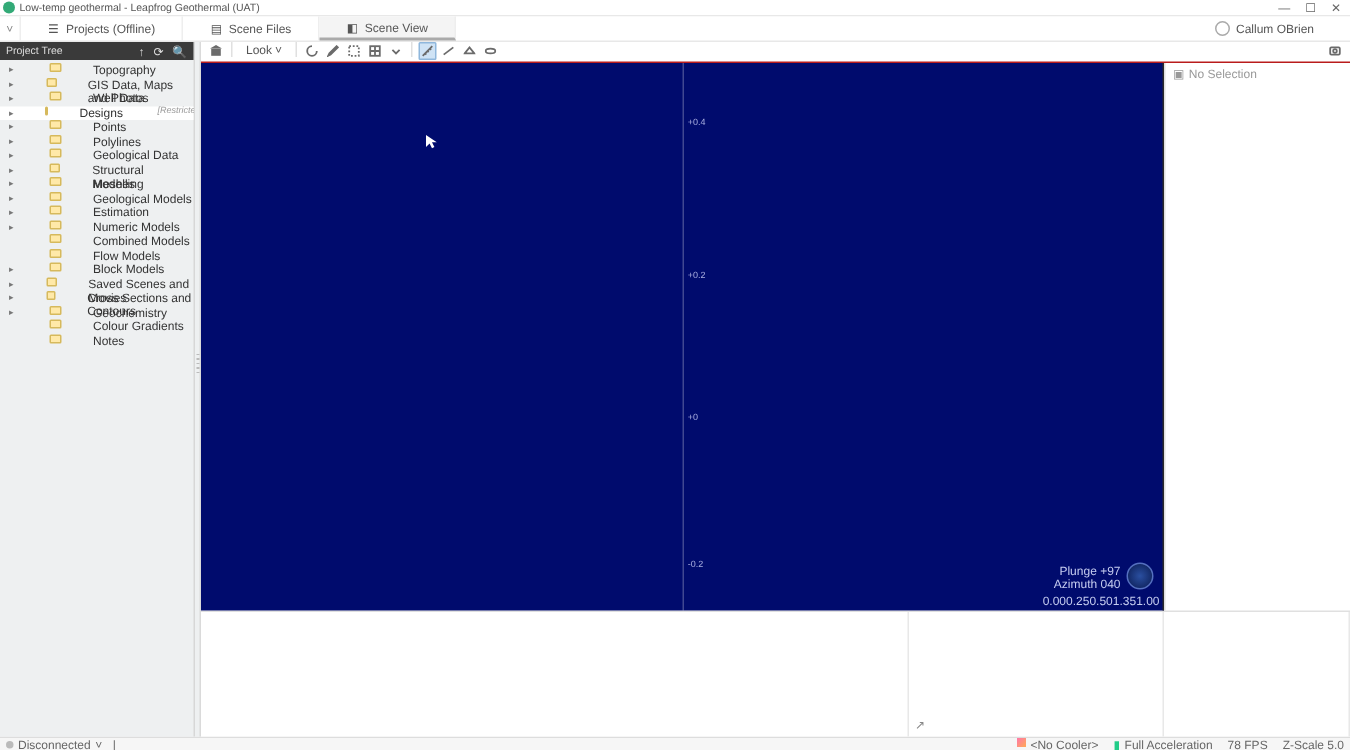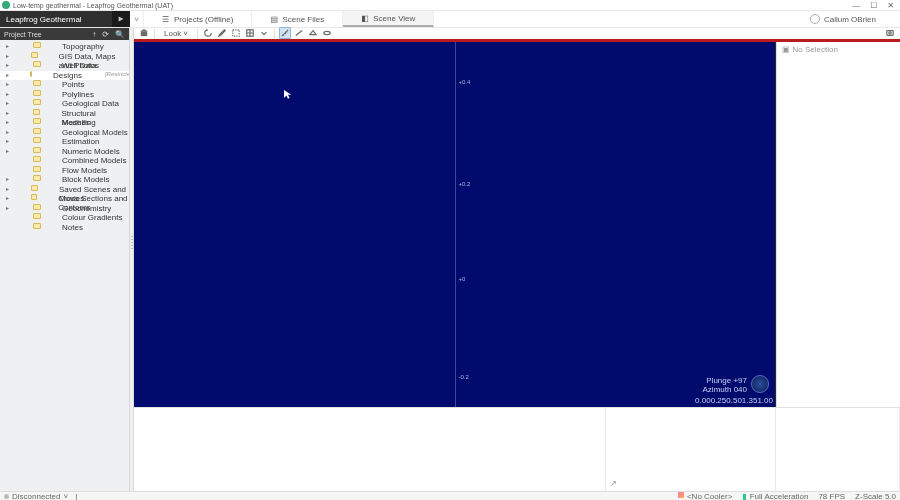--- a/index.html
+++ b/index.html
@@ -24,21 +24,21 @@
   .treeheader{height:12px;background:#3a3a3a;color:#ddd;display:flex;align-items:center;padding:0 4px;justify-content:space-between}
   .treeheader .lbl{font-size:7px}
   .treeheader .icons{display:flex;gap:6px;font-size:8px}
   .tree{flex:1;overflow:auto;padding:2px 0}
   .tree-item{display:flex;align-items:flex-start;height:9.5px;padding-left:6px;gap:21px;font-size:7px;color:#333;cursor:pointer}
   .tree-item .caret{width:6px;font-size:6px;color:#777}
   .tree-item .folder{width:8px;height:6px;background:#ffe9a8;border:1px solid #d6b95c;border-radius:1px}
   .tree-item.restricted .tag{color:#999;font-style:italic;font-size:6px;margin-left:2px}
   .tree-item.selected{background:#fff}
   .content{flex:1;display:flex;flex-direction:column;background:#fff;min-width:0}
-  .toolbar{height:14px;border-bottom:3px solid #b91c1c;display:flex;align-items:flex-end;gap:2px;padding:0 4px}
+  .toolbar{height:14px;border-bottom:1px solid #b91c1c;display:flex;align-items:flex-start;gap:2px;padding:0 4px}
   .toolbar .btn{width:12px;height:12px;display:flex;align-items:center;justify-content:center;border-radius:1px}
   .toolbar .btn.pressed{background:#cfe3f5;border:1px solid #8fb7dc}
   .toolbar .look{font-size:7px;color:#555;padding:0 4px;border:1px solid transparent;display:flex;align-items:center;gap:2px}
   .toolbar .sep{width:1px;height:10px;background:#e0e0e0;margin:0 2px}
   .toolbar svg{width:8px;height:8px;stroke:#6b6b6b;fill:none;stroke-width:1.5}
   .toolbar .ico-fill svg{fill:#6b6b6b;stroke:none}
   .canvas-wrap{display:flex;flex:1;min-height:0}
   .viewport{flex:1;background:#000b6d;position:relative;border-right:1px solid #2a2a2a}
   .viewport .vaxis{position:absolute;left:50%;top:0;bottom:0;width:1px;background:rgba(255,255,255,0.25)}
   .viewport .tick{position:absolute;left:calc(50% + 4px);color:#a8aee0;font-size:6px}
@@ -70,28 +70,20 @@
   <div class="appicon"></div>
   <div class="title">Low-temp geothermal - Leapfrog Geothermal (UAT)</div>
   <div class="winctl">
     <span>—</span>
     <span>☐</span>
     <span>✕</span>
   </div>
 </div>
 
 <div class="ribbon">
-  <div class="brand">
-    <span>Leapfrog Geothermal</span>
-    <div class="menubox">
-      <svg viewBox="0 0 10 10">
-          <polygon points="2,2 8,5 2,8"></polygon>
-        </svg>
-    </div>
-  </div>
   <div class="chev">˅</div>
   <div class="tab">
     <span class="ico">☰</span>
     <span>Projects (Offline)</span>
   </div>
   <div class="tab">
     <span class="ico">▤</span>
     <span>Scene Files</span>
   </div>
   <div class="tab active">

